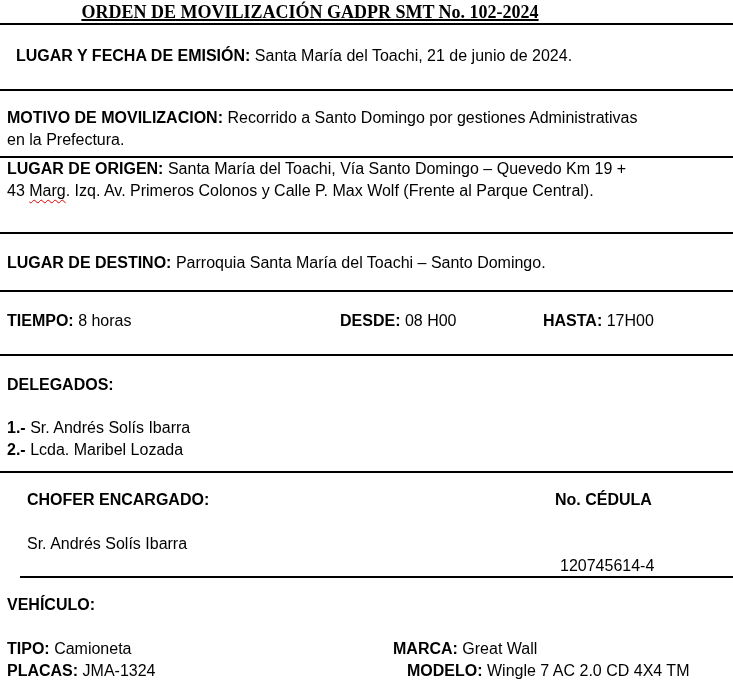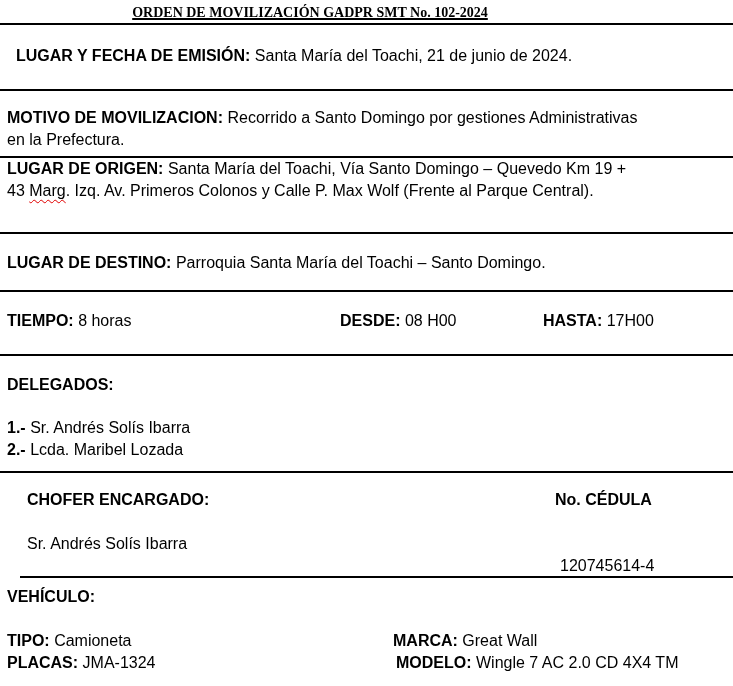--- a/index.html
+++ b/index.html
@@ -9,32 +9,32 @@
     overflow:hidden;
   }
   .row{box-sizing:border-box;border-bottom:2px solid #000;padding:0 7px;position:relative;}
   .row.last{border-bottom:none;}
   .b{font-weight:700;}
   .line{position:relative;height:22px;white-space:nowrap;}
   .abs{position:absolute;top:0;white-space:nowrap;}
 
   .row-title{height:25px;padding:1px 113px 0 0;text-align:center;}
   .title-text{
-    font-family:"Liberation Serif",serif;font-size:14px;font-weight:700;
+    font-family:"Liberation Serif",serif;font-size:18px;font-weight:700;
     line-height:22px;text-decoration:underline;text-decoration-thickness:2px;
     white-space:nowrap;
   }
   .row-emision{height:66px;padding-top:20px;padding-left:16px;}
   .row-motivo{height:67px;padding-top:16px;}
   .row-origen{height:76px;padding-top:0;}
   .row-destino{height:58px;padding-top:18px;}
   .row-tiempo{height:64px;padding-top:18px;}
   .row-delegados{height:117px;padding-top:18px;}
   .row-chofer{height:105px;padding-top:16px;margin-left:20px;}
-  .row-vehiculo{height:108px;padding-top:8px;}
+  .row-vehiculo{height:108px;padding-top:16px;}
 
   .gap-21{margin-top:21px;}
   .gap-22{margin-top:22px;}
 
   .misspell{
     text-decoration:underline wavy #e00000;
     text-decoration-skip-ink:none;
     text-underline-offset:3px;
     text-decoration-thickness:1px;
   }
@@ -113,17 +113,17 @@
       <span class="b">VEHÍCULO:</span>
     </div>
     <div class="line gap-22">
       <span class="b">TIPO:</span>
       <span>Camioneta</span>
       <span class="abs" style="left:386px;"><span class="b">MARCA:</span> <span>Great Wall</span></span>
     </div>
     <div class="line">
       <span class="b">PLACAS:</span>
       <span>JMA-1324</span>
-      <span class="abs" style="left:389px;"><span class="b">MODELO:</span> <span>Wingle 7 AC 2.0 CD 4X4 TM</span></span>
+      <span class="abs" style="left:400px;"><span class="b">MODELO:</span> <span>Wingle 7 AC 2.0 CD 4X4 TM</span></span>
     </div>
   </div>
 
 </div>
 
 </body></html>

